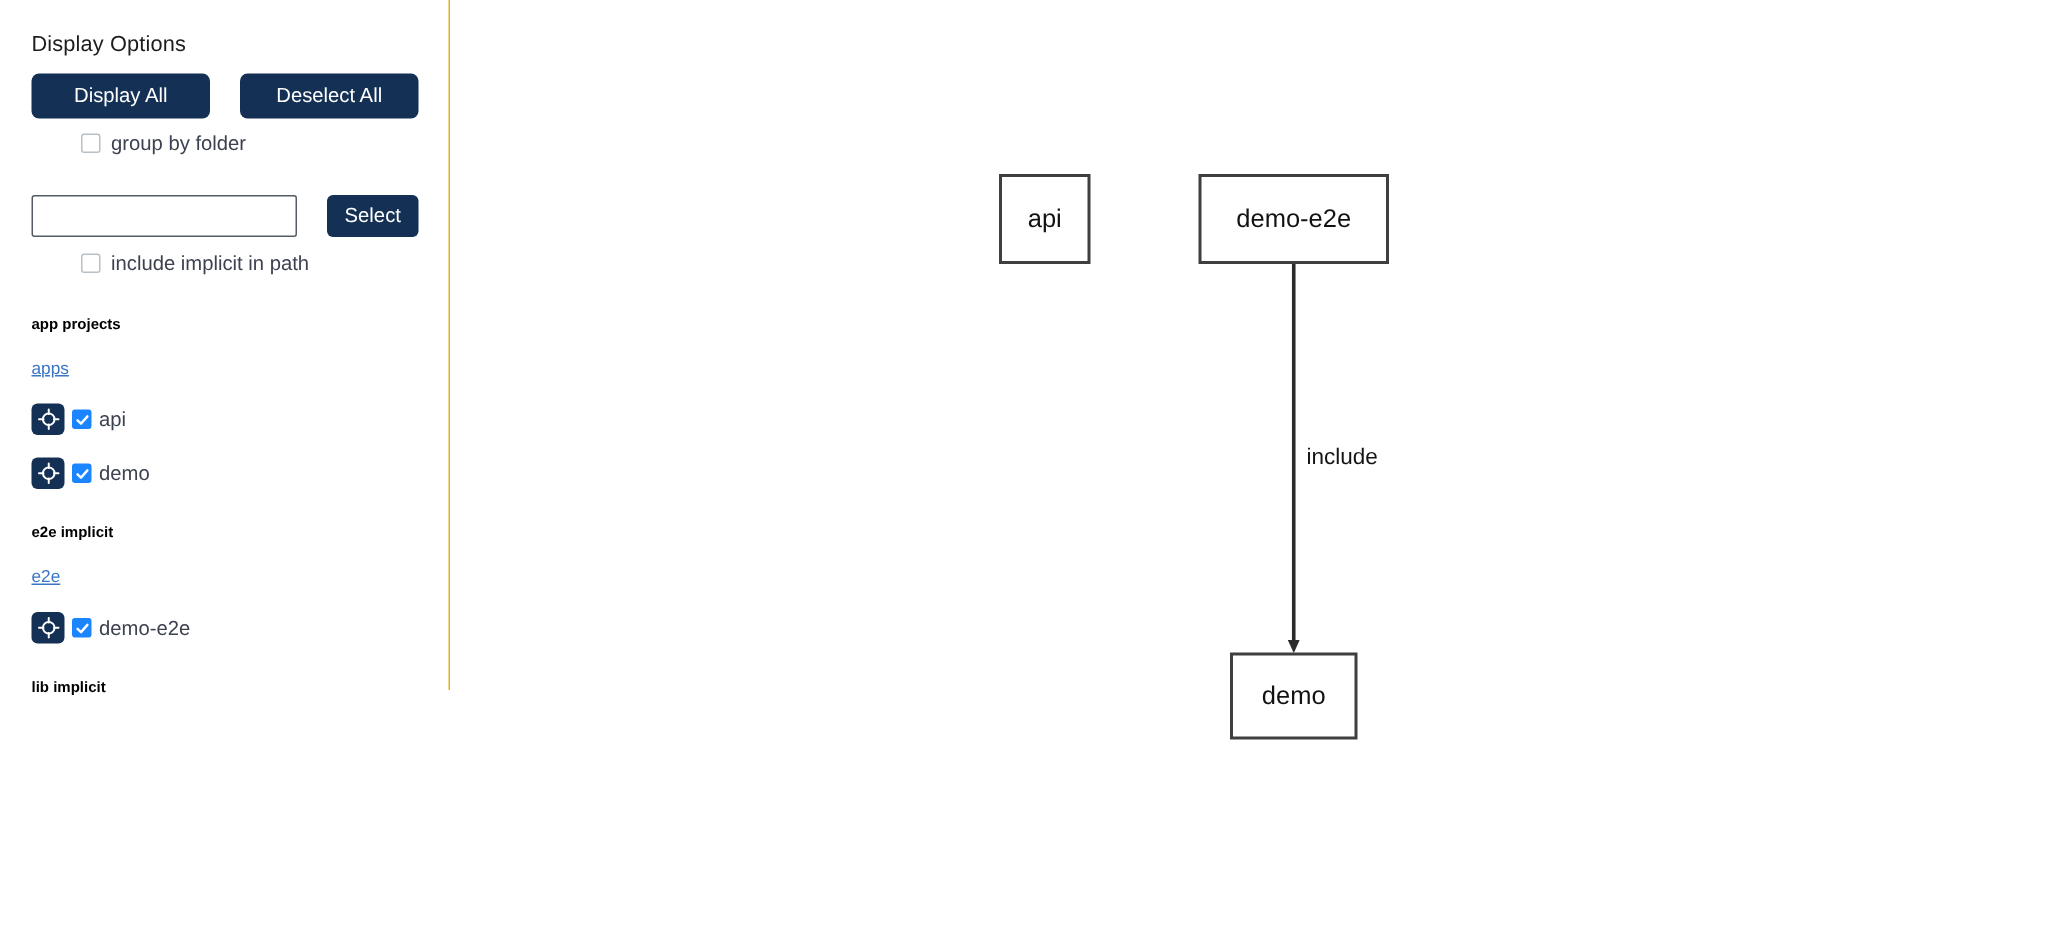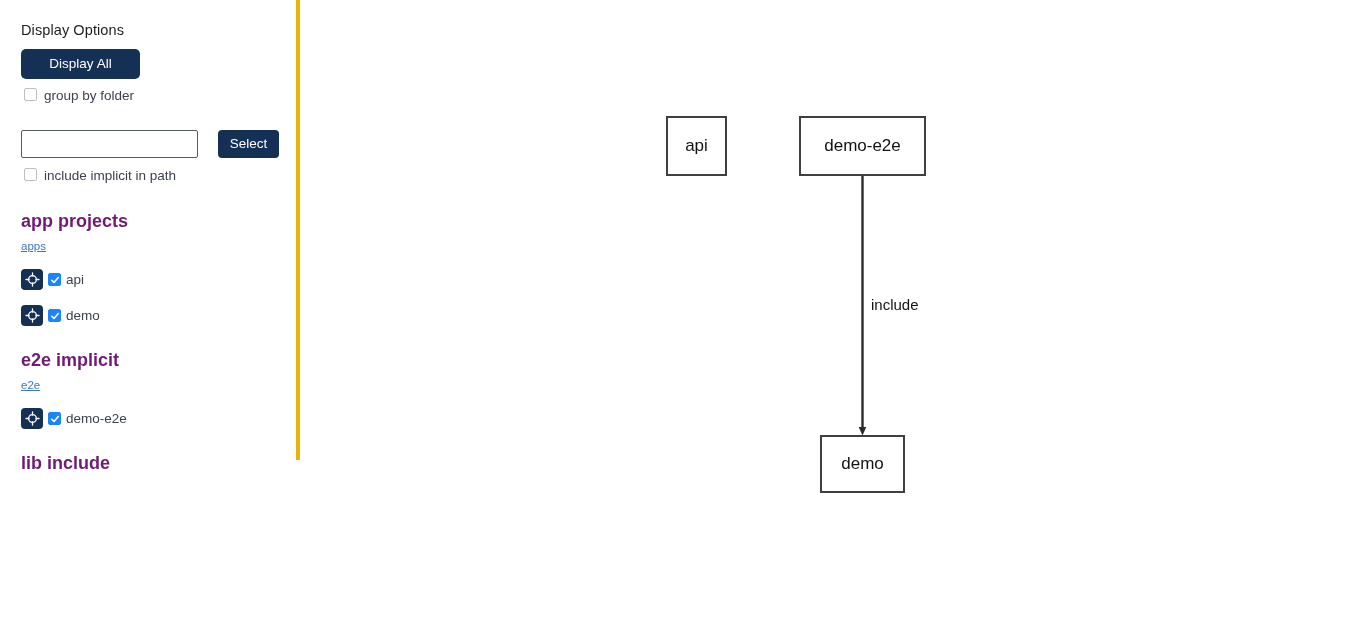--- a/index.html
+++ b/index.html
@@ -20,21 +20,21 @@
     height: 622px;
     display: flex;
   }
 
   
   #sidebar {
     position: relative;
     width: 300px;
     height: 460px;
     box-sizing: border-box;
-    border-right: 4px solid #eab308;
+    border-right: 1px solid #eab308;
     background: #ffffff;
     flex: 0 0 300px;
     padding-left: 18px;
   }
 
   .panel-title {
     position: absolute;
     left: 21px;
     top: 22px;
     font-size: 14.5px;
@@ -73,21 +73,23 @@
     top: 130px;
     width: 61px;
     height: 28px;
     border-radius: 4px;
     font-size: 13.5px;
   }
 
   .cb-row {
     position: absolute;
     display: flex;
+    align-items: center;
     gap: 7px;
+    margin-left: 30px;
   }
   #group-by-folder-row { left: 24px; top: 88px; }
   #include-projects-row { left: 24px; top: 168px; }
 
   .cb-empty {
     width: 13px;
     height: 13px;
     box-sizing: border-box;
     border: 1px solid #b9bfc6;
     border-radius: 2px;
@@ -115,23 +117,23 @@
     font-family: "Liberation Sans", sans-serif;
     font-size: 13.5px;
     padding: 0 6px;
     color: #1a1a1a;
     outline: none;
   }
 
   .section-head {
     position: absolute;
     left: 21px;
-    font-size: 18px;
+    font-size: 10px;
     font-weight: bold;
-    color: #701a75;
+    color: #000000;
     white-space: nowrap;
   }
   #head-app { top: 211px; }
   #head-e2e { top: 350px; }
   #head-lib { top: 453px; }
 
   .folder-label {
     position: absolute;
     left: 21px;
     font-size: 11.5px;
@@ -235,20 +237,21 @@
 <body>
 
 <div id="app">
 
   <div id="sidebar">
 
     <div class="panel-title">Display Options</div>
 
     <button class="btn" id="select-all-btn">Display All</button>
 
+    <button class="btn" id="deselect-all-btn">Deselect All</button>
 
     <div class="cb-row" id="group-by-folder-row">
       <span class="cb-empty"></span>
       <span class="cb-label">group by folder</span>
     </div>
 
     <input id="filter-input" type="text" placeholder="" style="">
 
     <button class="btn" id="filter-btn">Select</button>
 
@@ -310,21 +313,21 @@
         </svg>
       </span>
       <span class="cb-checked">
         <svg width="10" height="10" viewBox="0 0 14 14" fill="none" stroke="#ffffff" stroke-width="2.2" stroke-linecap="round" stroke-linejoin="round">
           <polyline points="2.4,7.3 5.6,10.4 11.6,3.6"></polyline>
         </svg>
       </span>
       <span class="proj-name">demo-e2e</span>
     </div>
 
-    <div class="section-head" id="head-lib">lib include</div>
+    <div class="section-head" id="head-lib">lib implicit</div>
   </div>
 
   <div id="graph-canvas">
 
     <svg id="edge-svg">
       <defs>
         <marker id="arrowhead" markerWidth="9" markerHeight="8" refX="0.5" refY="4" orient="auto" markerUnits="userSpaceOnUse">
           <polygon points="0,0 9,4 0,8" fill="#2b2b2b"></polygon>
         </marker>
       </defs>

